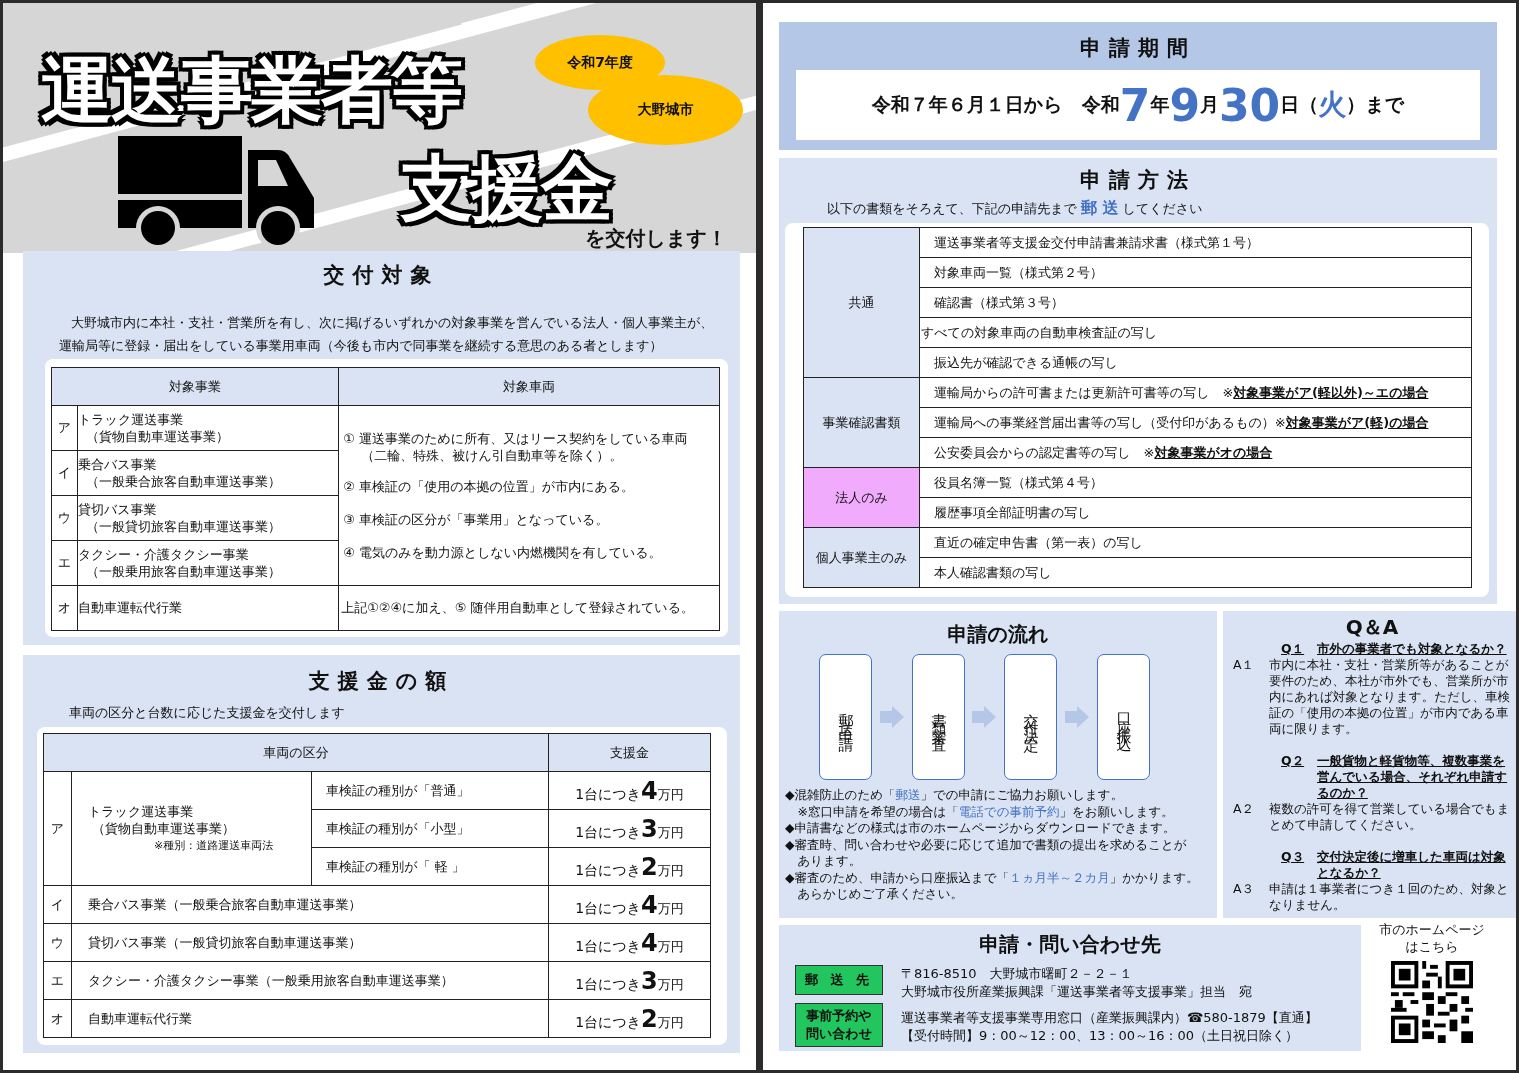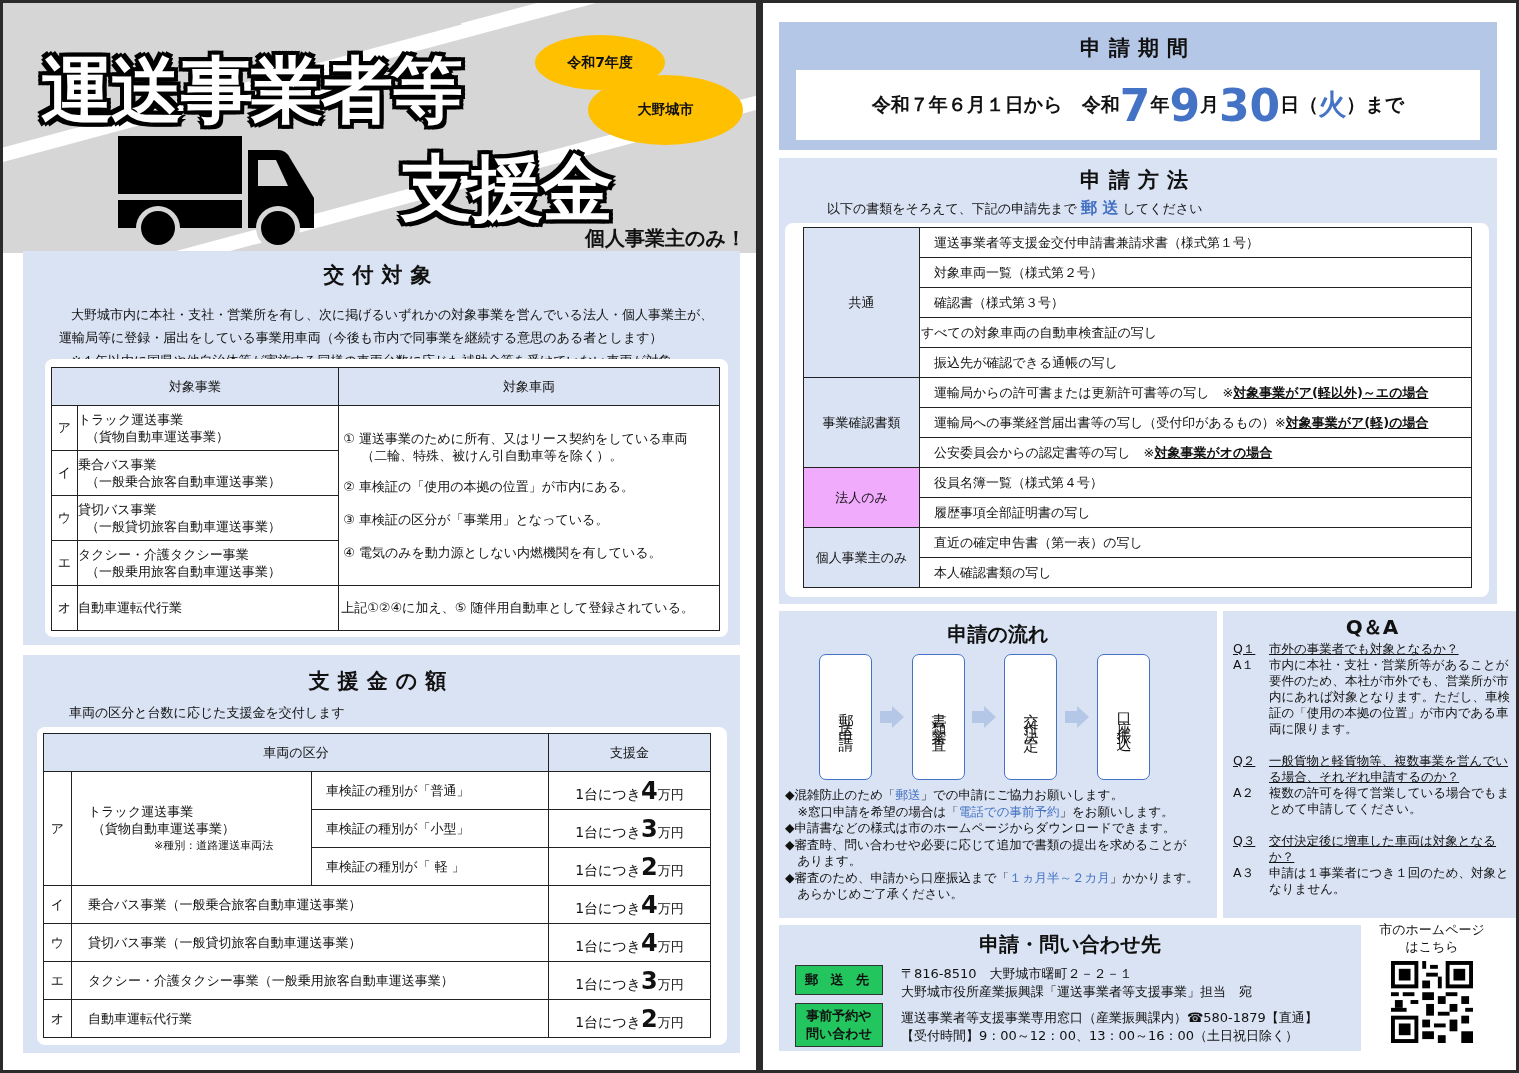--- a/index.html
+++ b/index.html
@@ -27,21 +27,21 @@
   td, th { border: 1.5px solid #222; }
   th { background: #dae3f3; font-weight: normal; height: 38px; }
   .blue { color: #4472c4; }
   .ul { text-decoration: underline; font-weight: bold; }
   .amount { text-align: center; font-size: 14px; }
   .amount b { font-size: 24px; font-weight: bold; }
   .amount small { font-size: 13px; }
   .flow-box { position: absolute; width: 53px; height: 126px; border: 1.5px solid #4472c4; border-radius: 7px; background: #fff; display: flex; flex-direction: column; align-items: center; justify-content: center; gap: 5px; font-size: 15px; line-height: 19px; }
   .arrow { position: absolute; width: 24px; height: 22px; }
   .qa { font-size: 12.5px; line-height: 16px; }
-  .qa .q { text-decoration: underline; font-weight: normal; }
+  .qa .q { text-decoration: underline; font-weight: bold; margin-left: 48px; }
   .qa .row { display: flex; }
   .qa .lbl { width: 36px; flex-shrink: 0; }
   .contact-lbl { position: absolute; border: 1.5px solid #333; background: #22c55e; font-size: 13px; font-weight: bold; display: flex; align-items: center; justify-content: center; text-align: center; line-height: 18px; }
 </style>
 </head>
 <body>
 
 <div id="left" class="page">
   <div class="hero">
     <div class="stripe" style="left:-20px;top:150px;width:900px;"></div>
@@ -53,32 +53,32 @@
       <rect x="0" y="0" width="124" height="58" fill="#000"></rect>
       <rect x="0" y="64" width="124" height="28" fill="#000"></rect>
       <path d="M130 14 H160 Q168 14 172 22 L196 62 V92 H130 Z" fill="#000"></path>
       <path d="M140 24 H158 L170 50 H140 Z" fill="#d6d6d6"></path>
       <circle cx="40" cy="92" r="22" fill="#d6d6d6"></circle>
       <circle cx="40" cy="92" r="17" fill="#000"></circle>
       <circle cx="160" cy="92" r="22" fill="#d6d6d6"></circle>
       <circle cx="160" cy="92" r="17" fill="#000"></circle>
     </svg>
     <div class="hero-sub">支援金</div>
-    <div class="hero-tail">個人事業主のみ！</div>
+    <div class="hero-tail">を交付します！</div>
     <div class="badge" style="left:532px;top:32px;width:130px;height:55px;">
         <span>令和7年度</span>
       </div>
     <div class="badge" style="left:585px;top:72px;width:155px;height:70px;">
         <span>大野城市</span>
       </div>
   </div>
 
   <div class="section" style="left:20px;top:248px;width:717px;height:394px;">
     <div class="sec-title" style="margin-top:10px;">交付対象</div>
-    <div class="txt" style="padding-left:48px;margin-top:14px;">大野城市内に本社・支社・営業所を有し、次に掲げるいずれかの対象事業を営んでいる法人・個人事業主が、</div>
+    <div class="txt" style="padding-left:48px;margin-top:22px;">大野城市内に本社・支社・営業所を有し、次に掲げるいずれかの対象事業を営んでいる法人・個人事業主が、</div>
     <div class="txt" style="padding-left:36px;">運輸局等に登録・届出をしている事業用車両（今後も市内で同事業を継続する意思のある者とします）</div>
     <div class="txt" style="padding-left:48px;">※１年以内に国県や他自治体等が実施する同様の車両台数に応じた補助金等を受けていない車両が対象。</div>
     <div class="whitebox" style="left:22px;top:108px;width:683px;height:278px;">
       <table style="position:absolute;left:6px;top:8px;width:669px;">
         <tbody>
             <tr>
           <th colspan="2" style="width:270px;">対象事業</th>
           <th>対象車両</th>
         </tr>
         <tr style="height:45px;">

